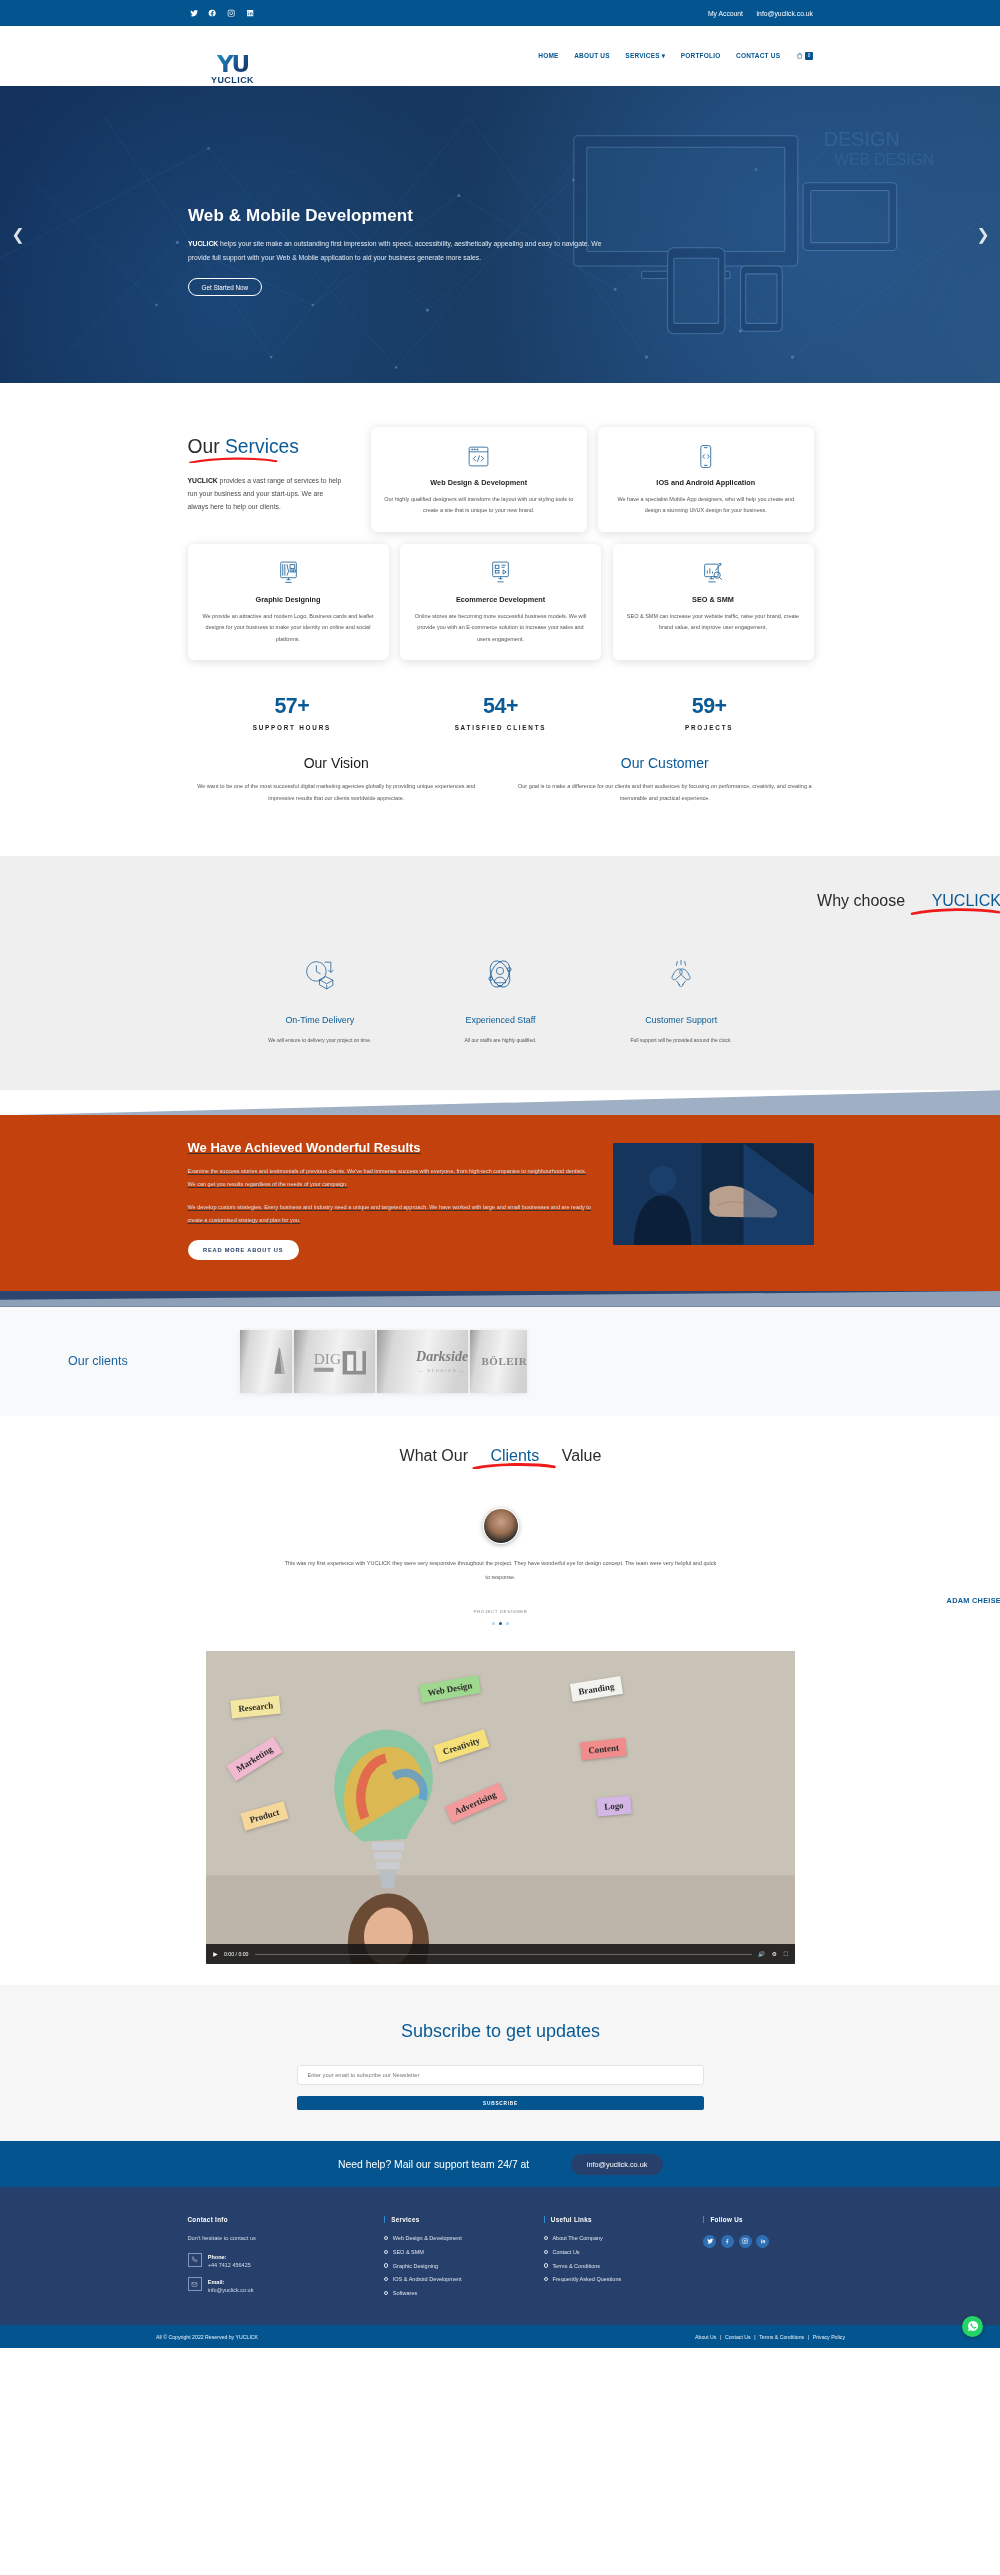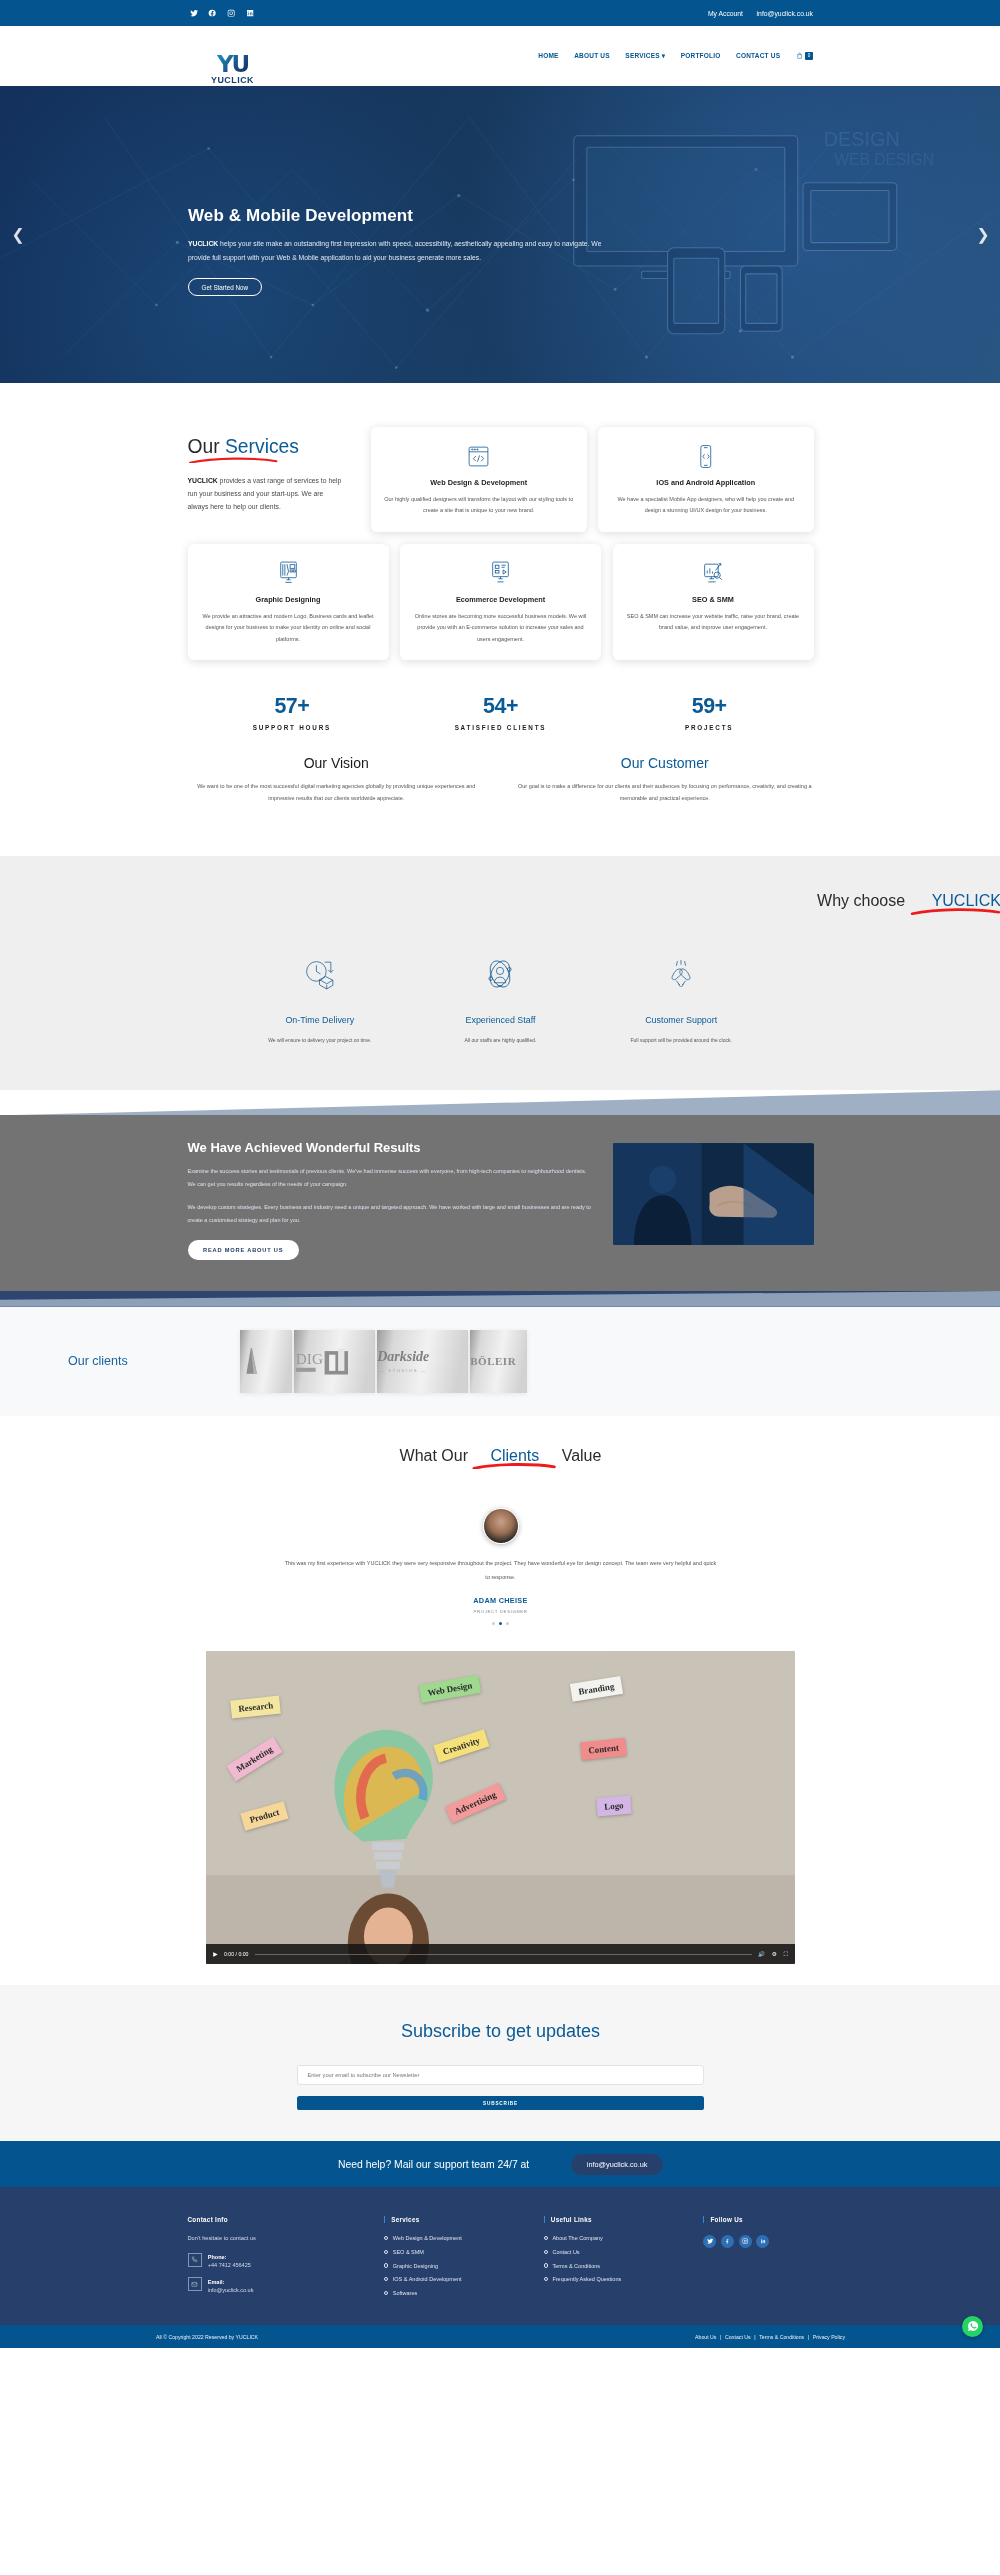--- a/index.html
+++ b/index.html
@@ -86,52 +86,52 @@
   .why-icon{height:41px;display:flex;align-items:center;justify-content:center;}
   .why-icon svg{stroke:#0d5490;fill:none;stroke-width:1.4;width:32px;height:34px;}
   .why-grid h3{font-size:8.9px;color:#0a5a96;font-weight:400;margin-top:20px;}
   .why-grid p{font-size:5px;color:#555;margin-top:12.5px;}
 
   
   .results-wrap{position:relative;background:#fff;}
   .results-slant{height:25px;background:#fff;position:relative;overflow:hidden;}
   .results-slant:before{content:"";position:absolute;inset:0;background:#9fb0c4;
     clip-path:polygon(0 100%,100% 0,100% 100%);}
-  .results{background:#737373;padding:25px 0 31px;position:relative;}
+  .results{background:#c2410c;padding:25px 0 31px;position:relative;text-decoration:underline;}
   .results-inner{width:626px;margin:0 auto;display:flex;gap:21px;align-items:flex-start;}
   .results-txt{flex:1;}
   .results h2{color:#fff;font-size:13px;font-weight:700;}
   .results p{color:#dbe3ee;font-size:5.5px;line-height:2.4;margin-top:9.4px;}
   .results-btn{margin-top:13.6px;background:#fff;color:#1b365d;border:none;border-radius:12.5px;
     padding:6.8px 15.6px;font-size:5.7px;font-weight:700;letter-spacing:0.8px;cursor:pointer;}
   .results-img{width:201px;height:102px;border-radius:2.1px;margin-top:3.1px;
     background:linear-gradient(140deg,#14335c 0%,#1d4f86 35%,#3f86c4 60%,#0f2746 100%);position:relative;overflow:hidden;}
   .results-bottom-slant{height:15.6px;background:#2c4670;position:relative;overflow:hidden;}
   .results-bottom-slant:before{content:"";position:absolute;inset:0;background:#8da0b8;
     clip-path:polygon(0 55%,100% 0,100% 100%,0 100%);}
 
   
   .clients{background:#f7f9fb;padding:23px 0;display:flex;align-items:center;}
   .clients h2{color:#1a62a0;font-size:12.5px;font-weight:400;margin-left:68px;width:172px;}
   .clients-row{display:flex;align-items:center;gap:2.1px;}
-  .client-logo{width:81px;height:63px;display:flex;align-items:center;justify-content:flex-start;
+  .client-logo{width:81px;height:63px;display:flex;align-items:center;justify-content:flex-end;
     background:linear-gradient(100deg,#9a9a9a 0%,#d8d8d8 18%,#f2f2f2 52%,#d2d2d2 88%);
     box-shadow:0 1px 4.7px rgba(0,0,0,.08);}
   .client-logo.narrow{width:52px;}
   .cl-txt{color:#8a8a8a;font-weight:700;}
 
   
   .testi{background:#fff;padding:31px 0 21px;position:relative;}
   .testi-title{text-align:center;font-size:16px;color:#2b2b2b;font-weight:400;}
   .testi-title .hl{color:#0a5a96;}
   .avatar{width:36px;height:36px;border-radius:50%;margin:39px auto 0;overflow:hidden;
     border:1.6px solid #fff;box-shadow:0 1px 5.2px rgba(0,0,0,.3);
     background:radial-gradient(circle at 50% 38%, #c8a189 0%, #9a6f52 42%, #2a2a2a 75%, #0a0a0a 100%);}
   .testi-quote{width:433px;margin:13.6px auto 0;text-align:center;font-size:5.5px;color:#555;line-height:2.5;}
-  .testi-name{text-align:center;color:#0a5a96;font-size:7.3px;font-weight:700;margin-top:11.5px;letter-spacing:0.3px;}
+  .testi-name{text-align:right;color:#0a5a96;font-size:7.3px;font-weight:700;margin-top:11.5px;letter-spacing:0.3px;}
   .testi-role{text-align:center;color:#888;font-size:4.4px;letter-spacing:0.6px;margin-top:3.1px;}
   .dots{display:flex;gap:3.6px;justify-content:center;margin-top:8.3px;}
   .dot{width:3.6px;height:3.6px;border-radius:50%;background:#b9d3e8;}
   .dot.on{background:#0a5a96;}
 
   
   .video{width:589px;height:313px;margin:26px auto 0;position:relative;border-radius:1px;overflow:hidden;
     background:linear-gradient(170deg,#cfc9bf 0%,#bdb6ab 45%,#a9a29a 100%);}
   .vbar{position:absolute;left:0;right:0;bottom:0;height:20px;background:rgba(20,20,20,.88);
     display:flex;align-items:center;padding:0 7.3px;gap:6.3px;}

